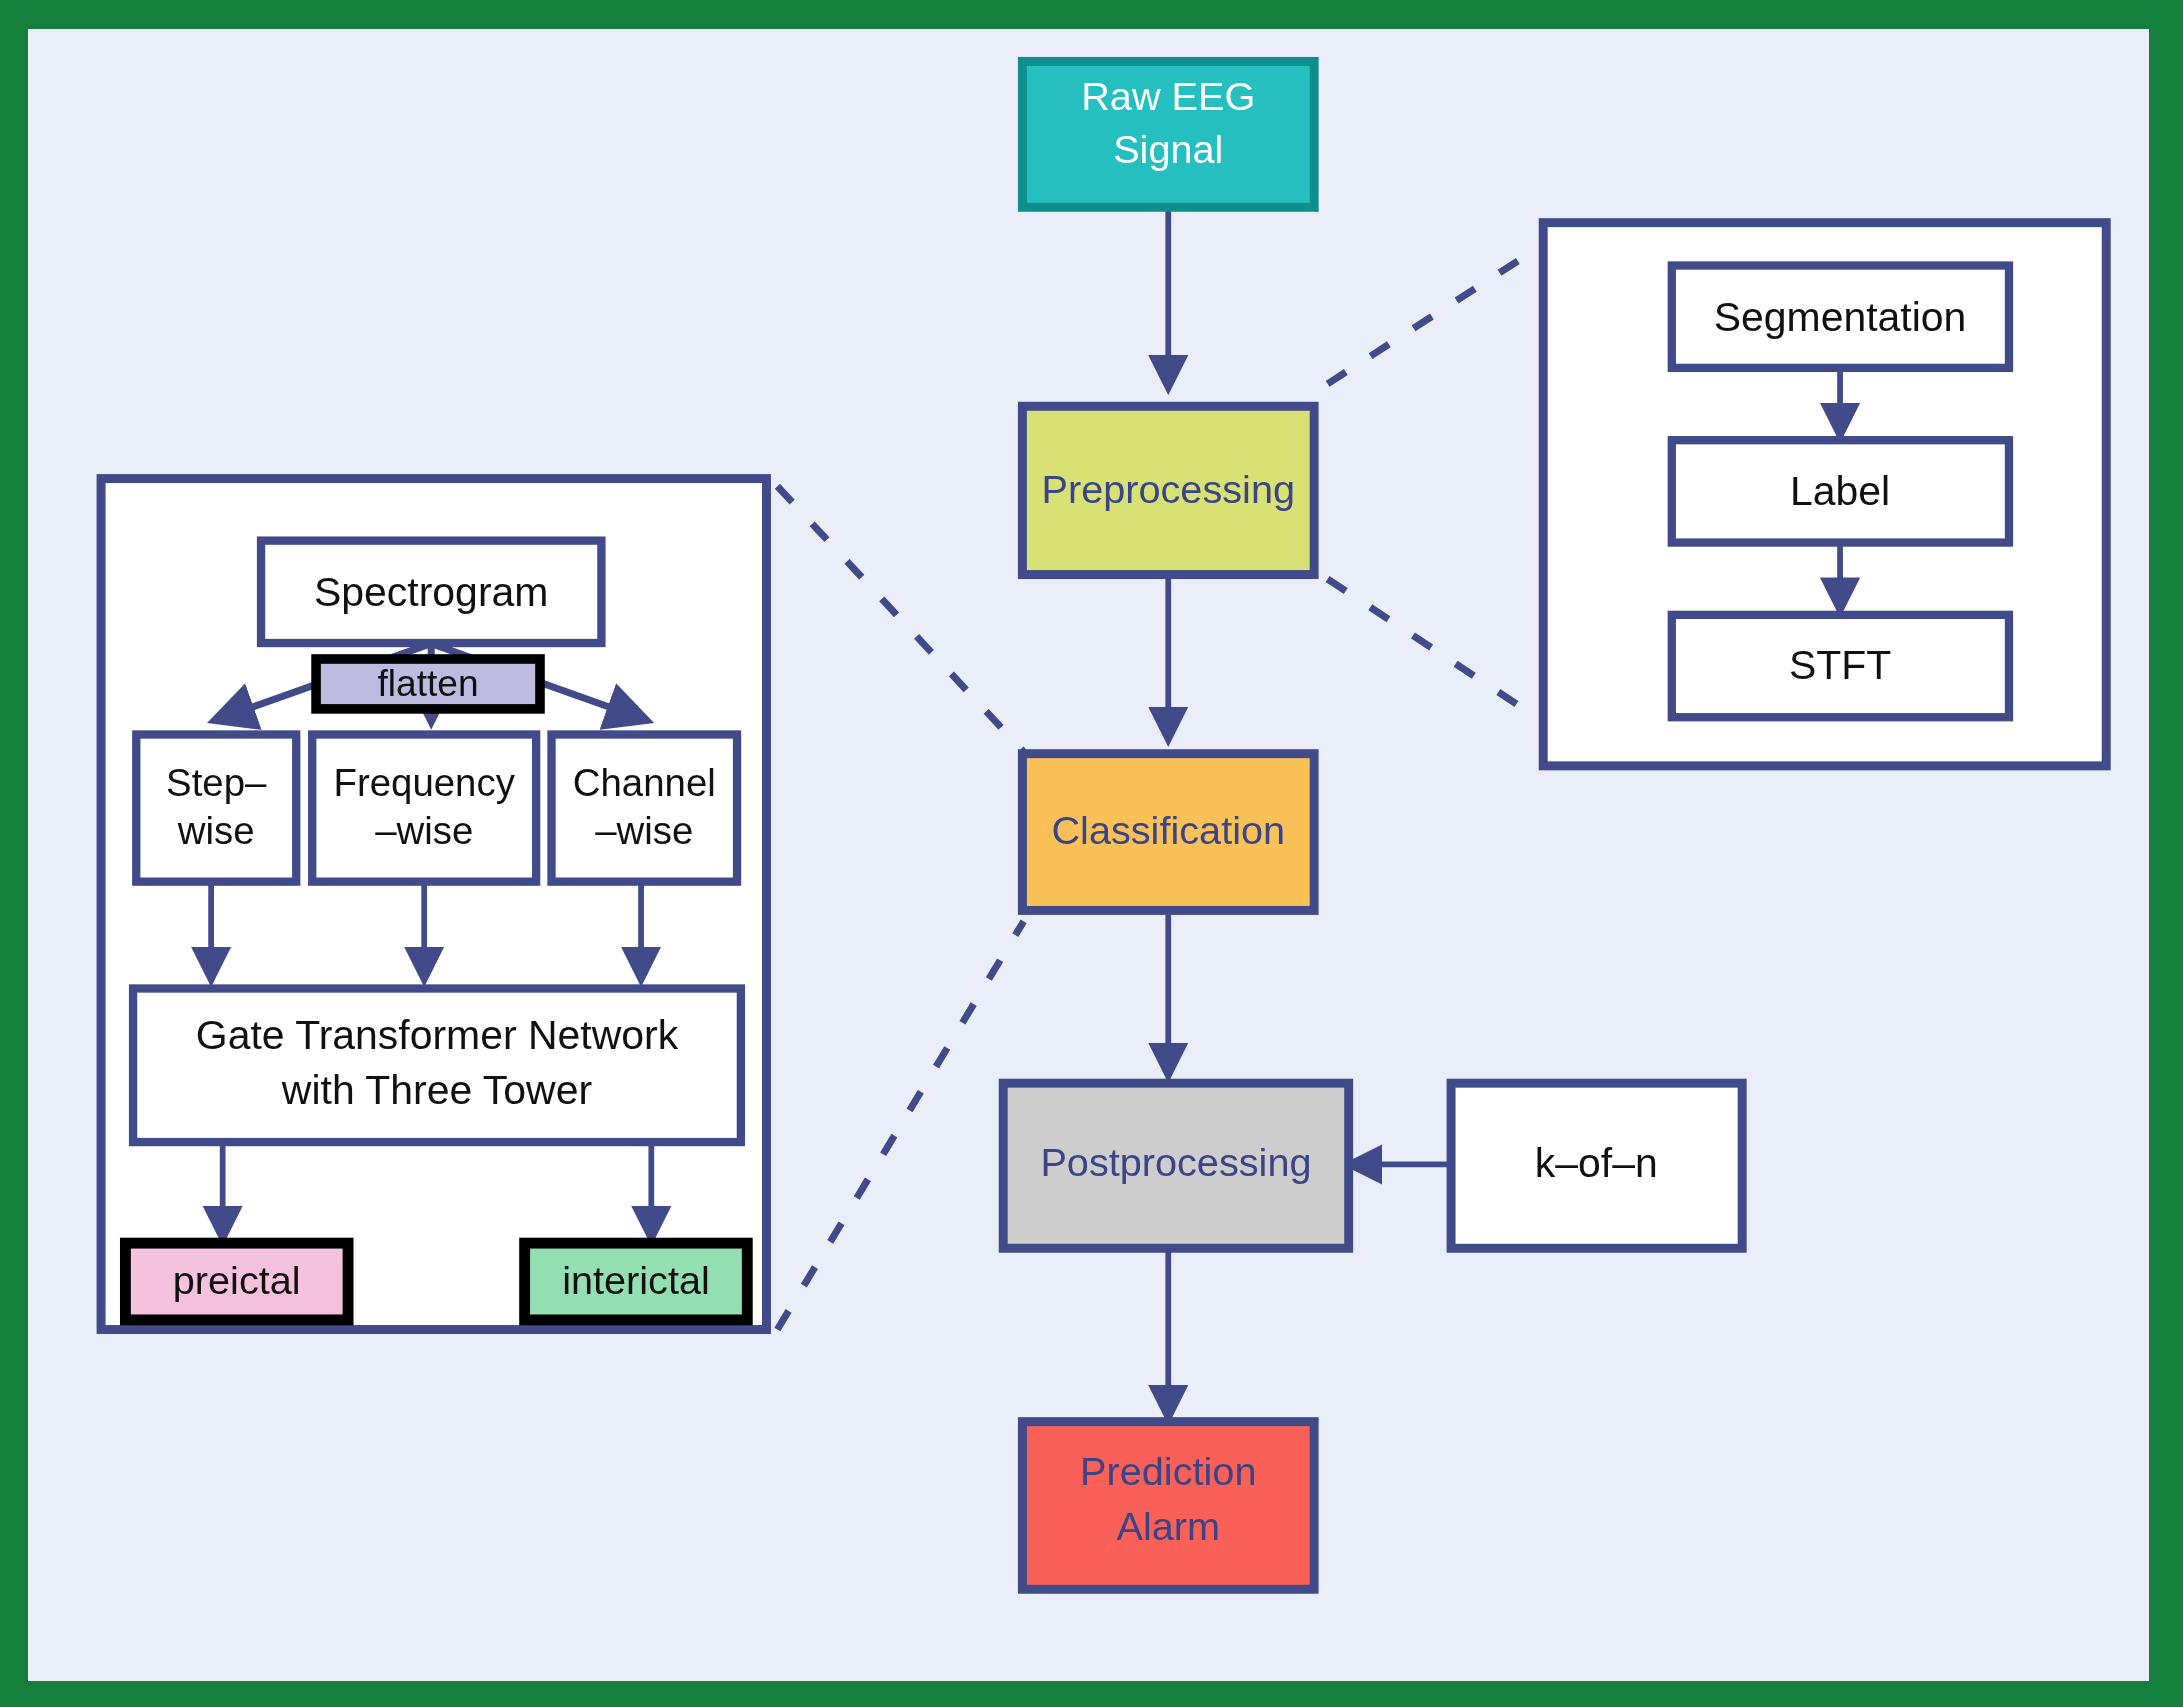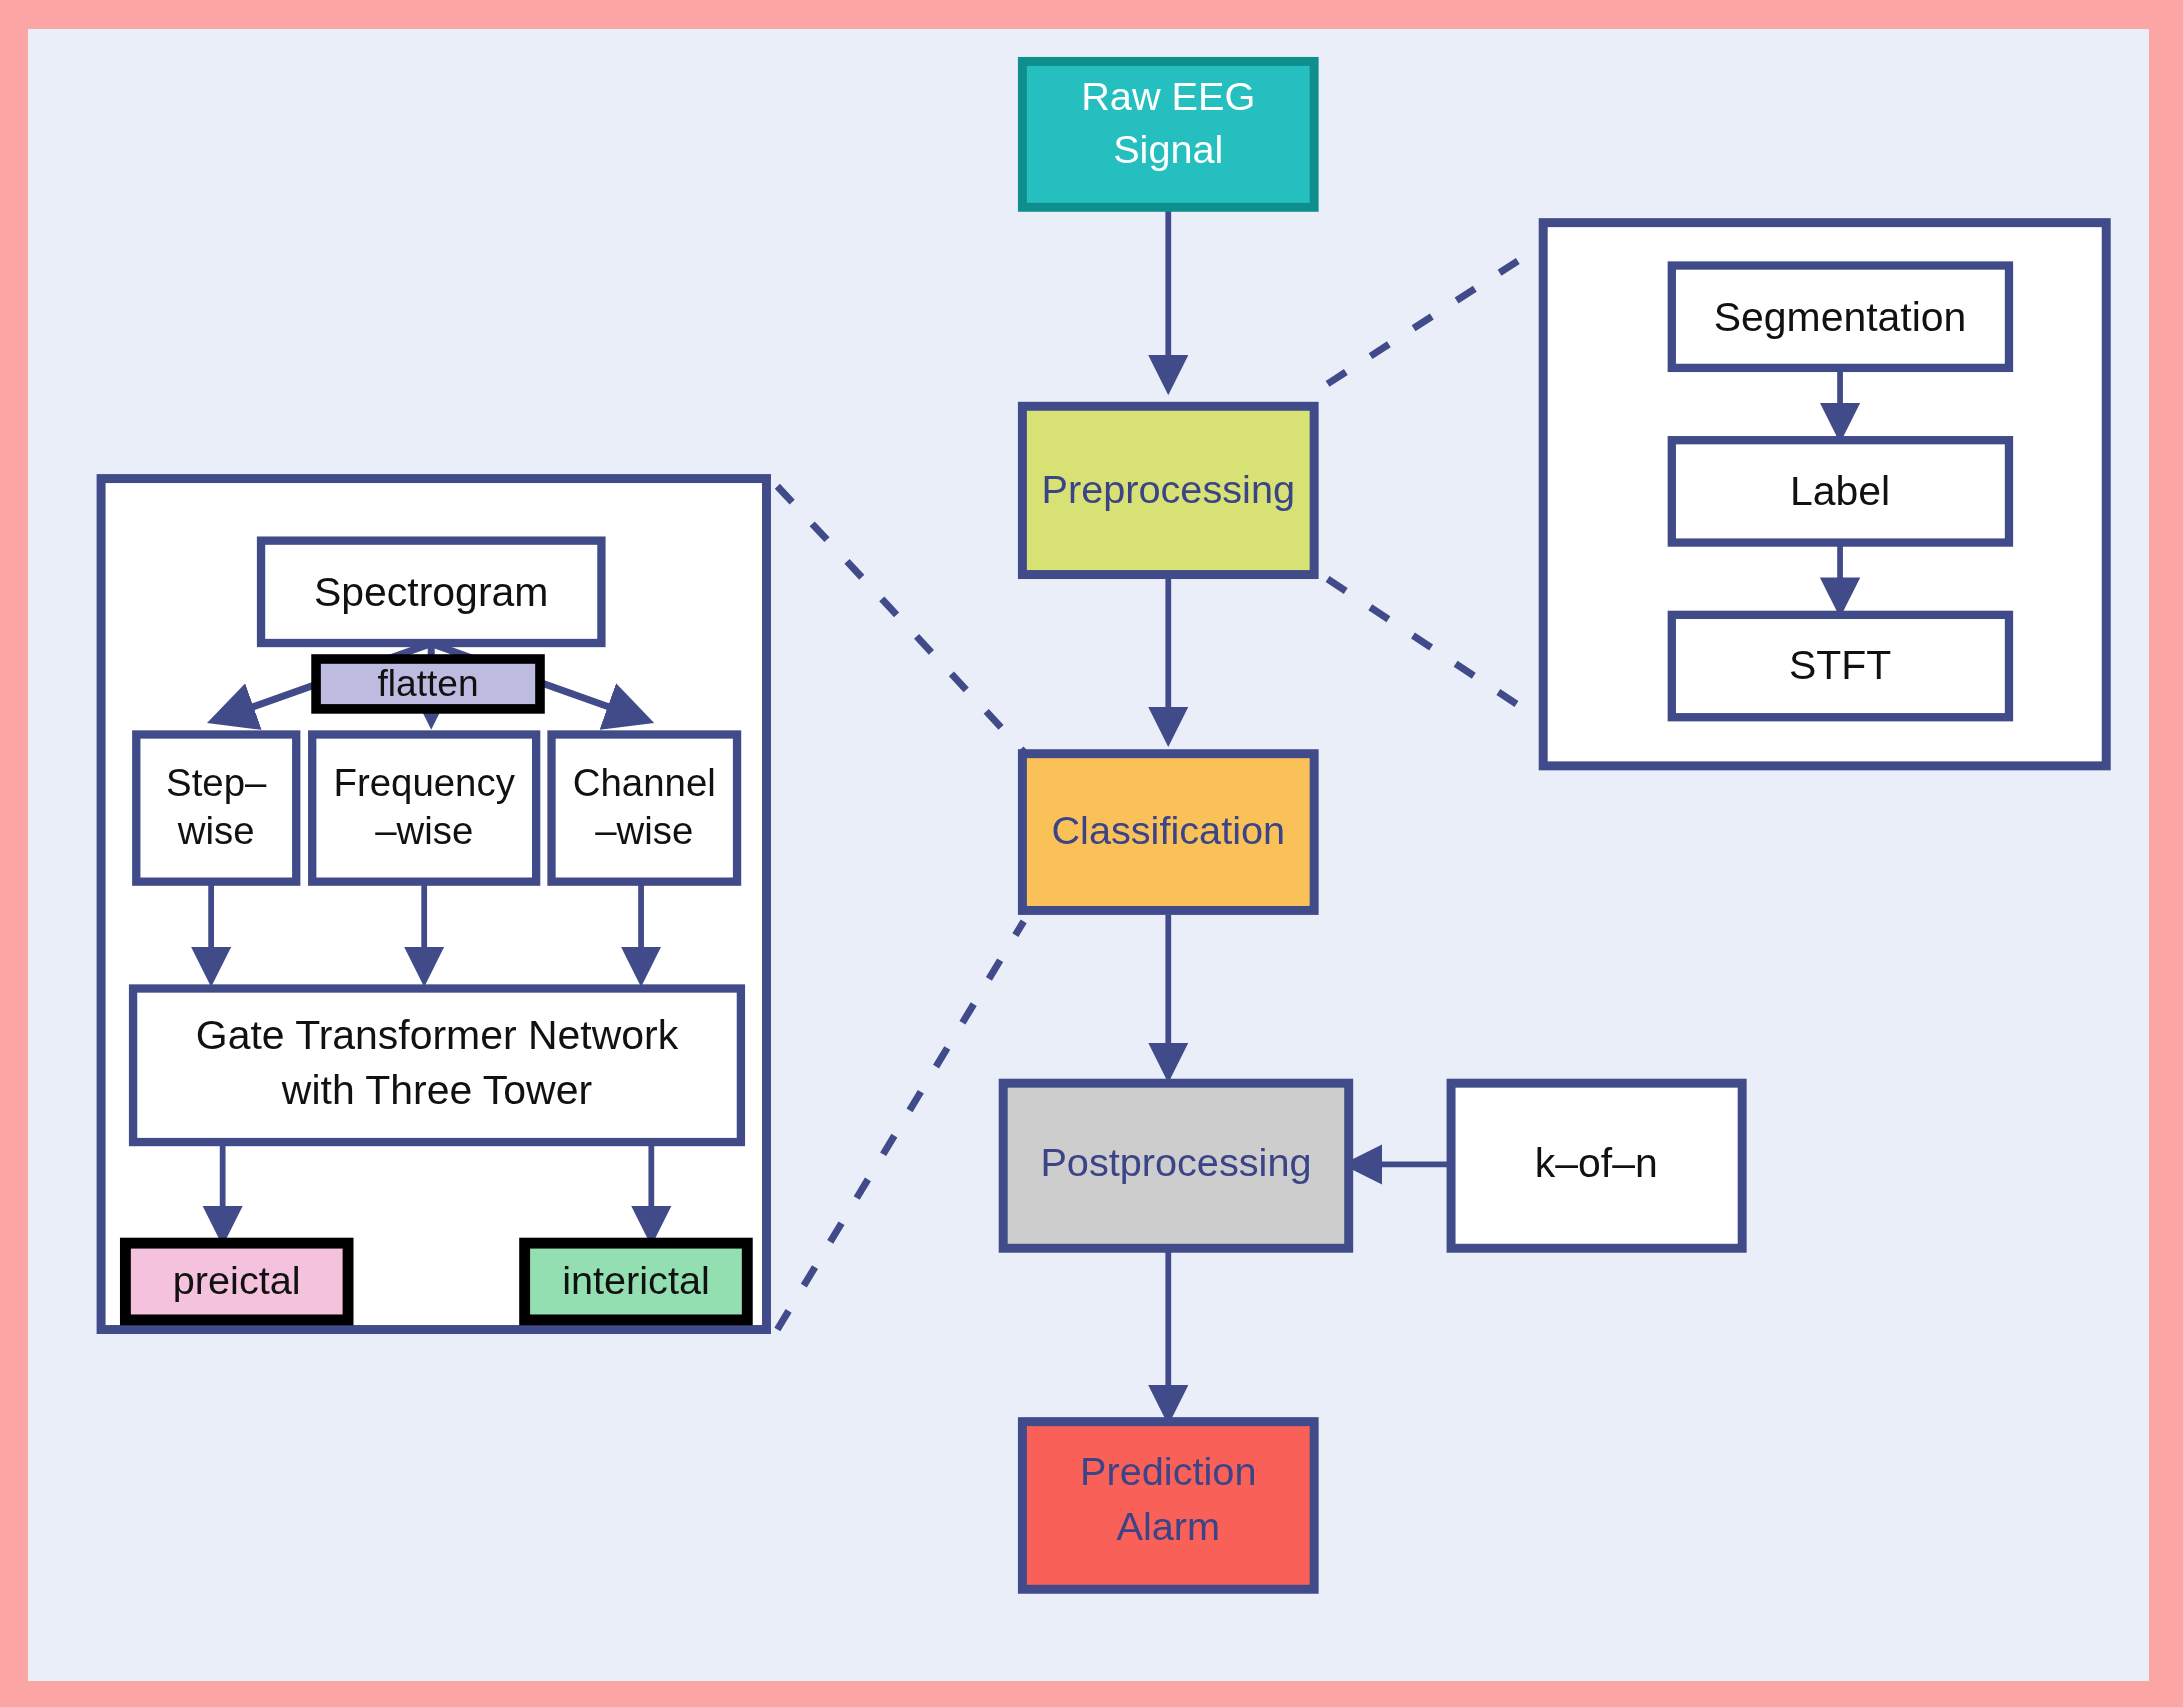--- a/index.html
+++ b/index.html
@@ -1,17 +1,17 @@
 <!DOCTYPE html>
 <html style="font-size:10.2px"><head>
 <meta charset="utf-8">
 <style>
   html,body{margin:0;padding:0;background:#ffffff;}
   body{font-family:"Liberation Sans", sans-serif;}
-  #stage{position:relative;width:2183px;height:1707px;background:#fca5a5;overflow:hidden;}
+  #stage{position:relative;width:2183px;height:1707px;background:#15803d;overflow:hidden;}
   #canvasbg{position:absolute;left:27.5px;top:29px;width:2121px;height:1652px;background:#eaeef8;}
   svg#diagram{position:absolute;left:0;top:0;width:2183px;height:1707px;}
   text{font-family:"Liberation Sans", sans-serif;}
   .t-center{text-anchor:middle;dominant-baseline:middle;}
   .cond{font-family:"Liberation Sans Narrow","Liberation Sans",sans-serif;}
 </style>
 </head>
 <body>
 
 <div id="stage">

